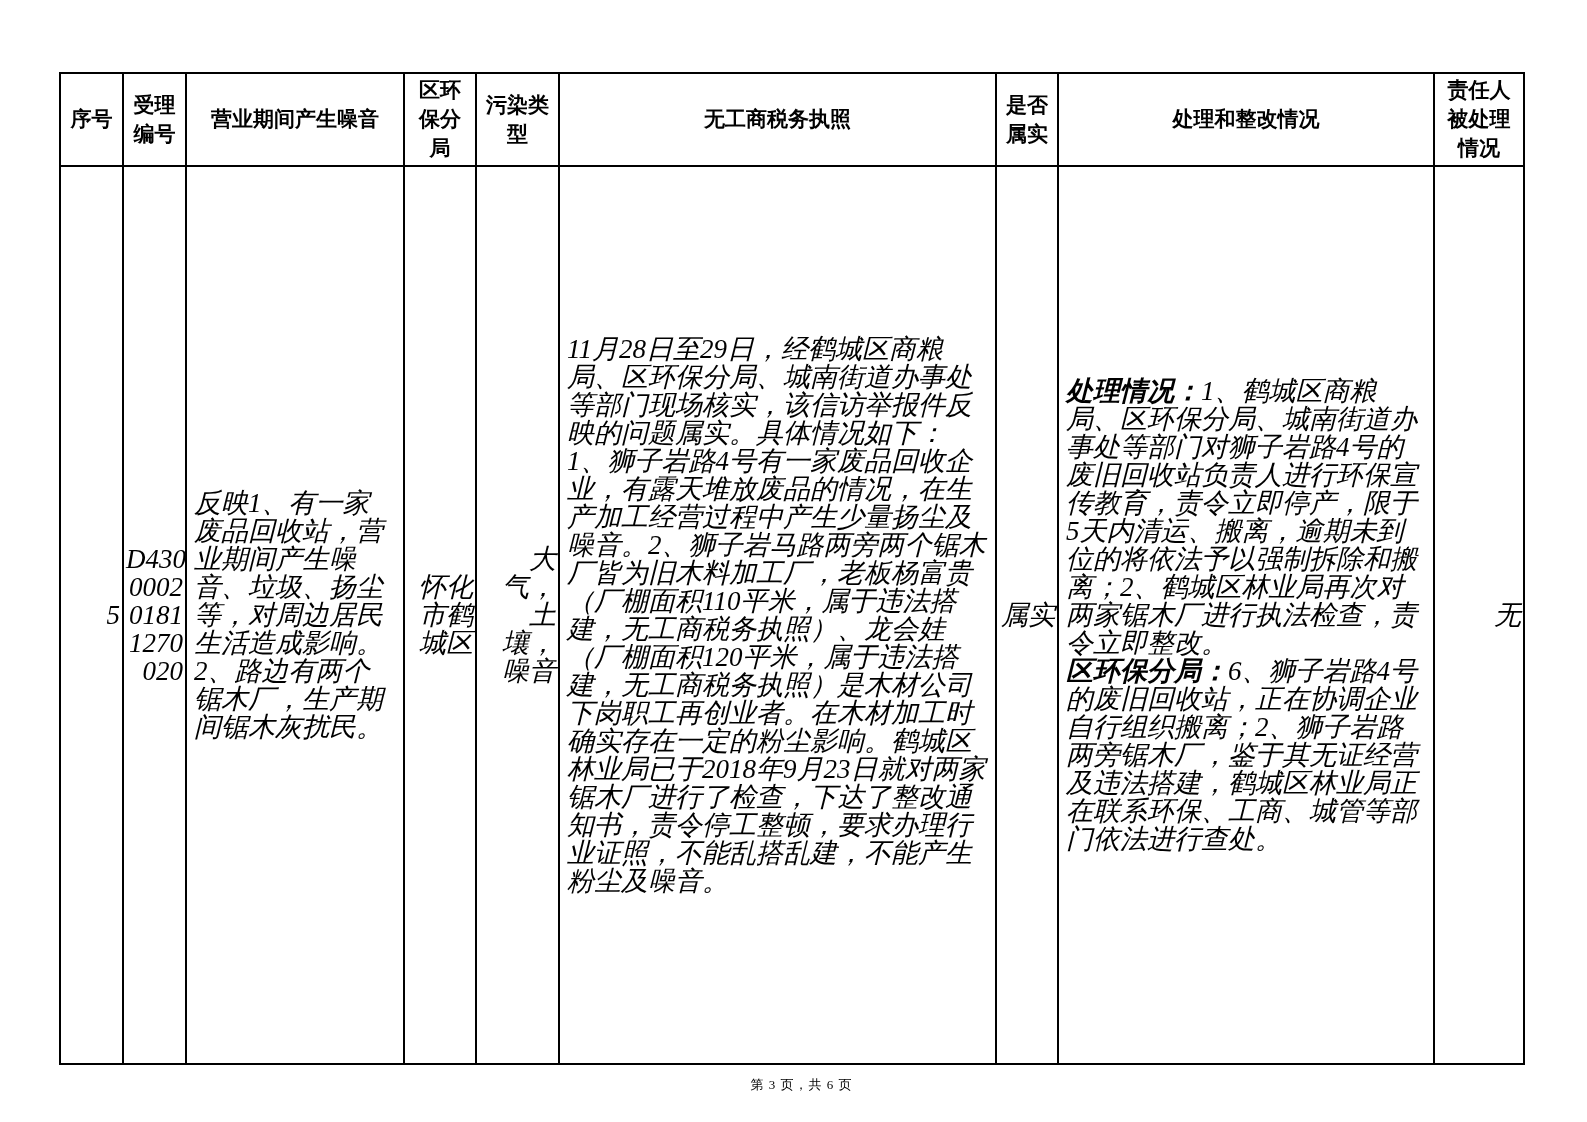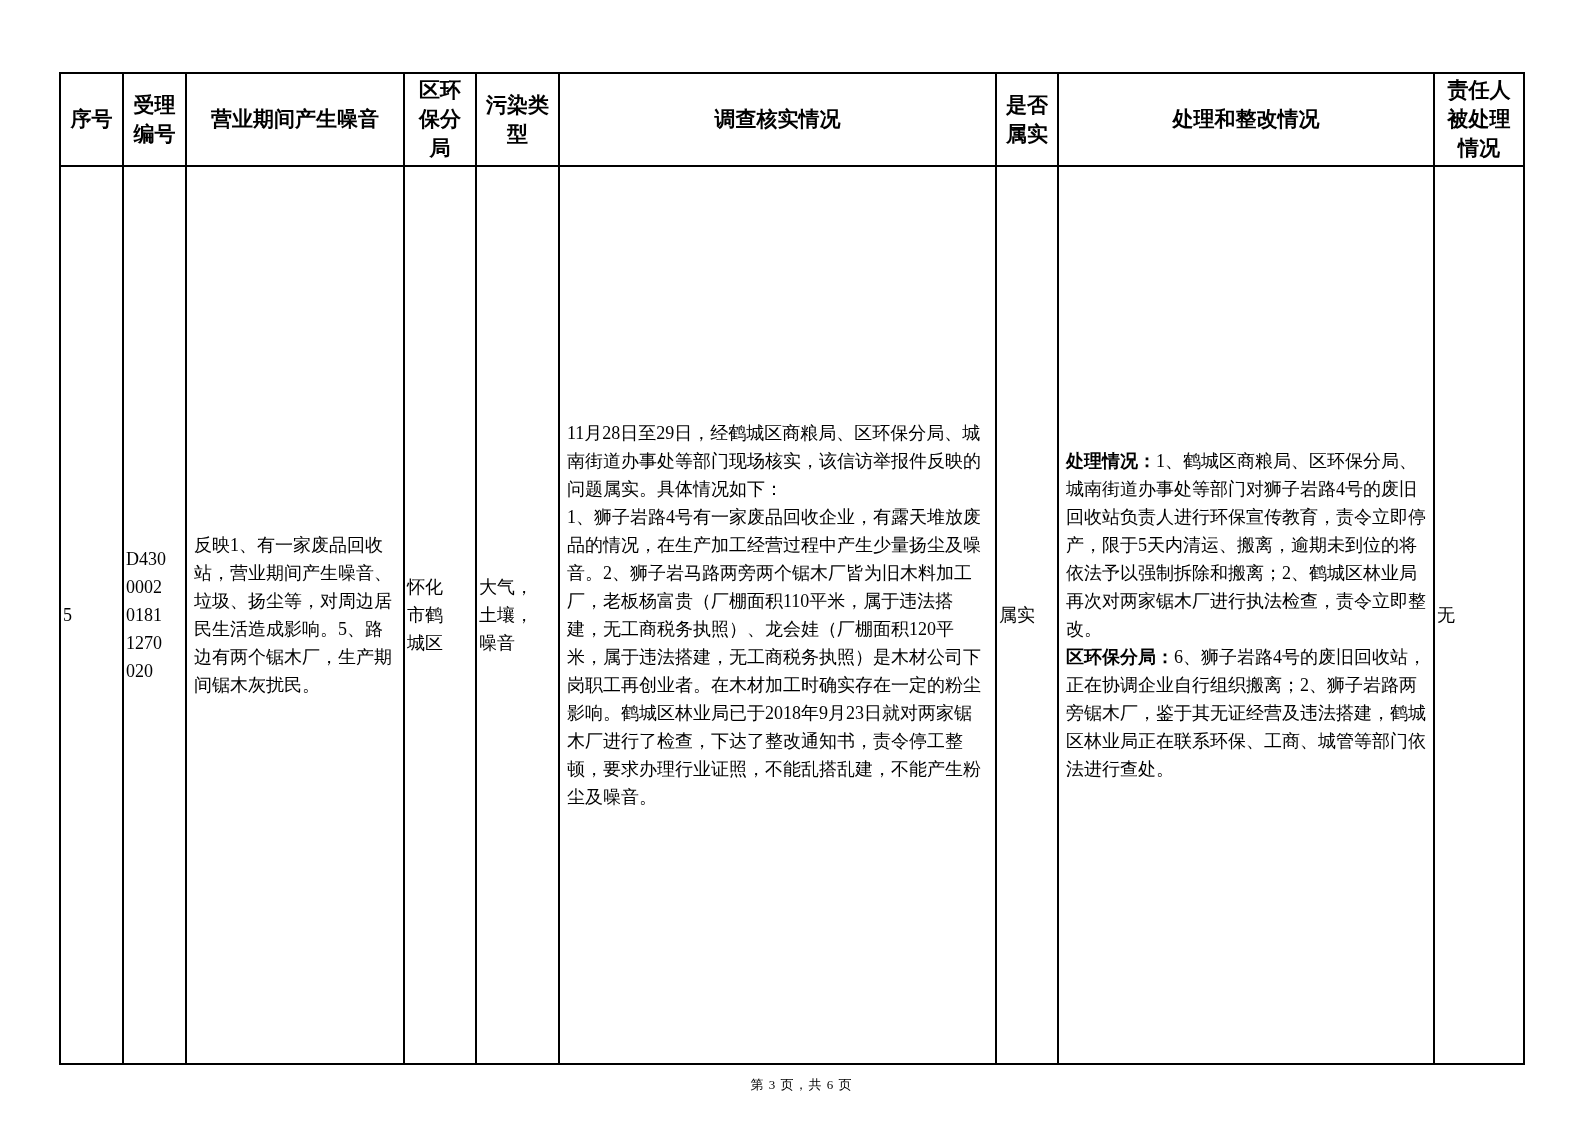--- a/index.html
+++ b/index.html
@@ -29,25 +29,26 @@
   tr.header-row { height: 93px; }
   tr.body-row   { height: 898px; }
   th {
     font-size: 21px;
     font-weight: bold;
     text-align: center;
     line-height: 29px;
     padding: 2px 6px;
   }
   td {
-    font-size: 18px;
+    font-size: 27px;
     line-height: 28px;
     padding: 4px 7px;
+    font-style: italic;
   }
-  td.center { text-align: left; padding: 4px 2px; }
+  td.center { text-align: right; padding: 4px 2px; }
   td.left   { text-align: left; }
   .pre { white-space: pre-line; }
   .para { margin: 0; }
   .hd {
     font-weight: bold;
     font-family: "Liberation Sans", sans-serif;
   }
   .footer {
     position: absolute;
     top: 1076px;
@@ -76,35 +77,35 @@
       <col style="width:376px">
       <col style="width:90px">
     </colgroup>
     <thead>
       <tr class="header-row">
         <th>序号</th>
         <th>受理编号</th>
         <th>营业期间产生噪音</th>
         <th>区环保分局</th>
         <th>污染类型</th>
-        <th>调查核实情况</th>
+        <th>无工商税务执照</th>
         <th>是否属实</th>
         <th>处理和整改情况</th>
         <th>责任人被处理情况</th>
       </tr>
     </thead>
     <tbody>
       <tr class="body-row">
         <td class="center">5</td>
         <td class="center pre">D430
 0002
 0181
 1270
 020</td>
-        <td class="left">反映1、有一家废品回收站，营业期间产生噪音、垃圾、扬尘等，对周边居民生活造成影响。5、路边有两个锯木厂，生产期间锯木灰扰民。</td>
+        <td class="left">反映1、有一家废品回收站，营业期间产生噪音、垃圾、扬尘等，对周边居民生活造成影响。2、路边有两个锯木厂，生产期间锯木灰扰民。</td>
         <td class="center pre">怀化
 市鹤
 城区</td>
         <td class="center pre">大气，
 土壤，
 噪音</td>
         <td class="left">
           <div class="para">11月28日至29日，经鹤城区商粮局、区环保分局、城南街道办事处等部门现场核实，该信访举报件反映的问题属实。具体情况如下：</div>
           <div class="para">1、狮子岩路4号有一家废品回收企业，有露天堆放废品的情况，在生产加工经营过程中产生少量扬尘及噪音。2、狮子岩马路两旁两个锯木厂皆为旧木料加工厂，老板杨富贵（厂棚面积110平米，属于违法搭建，无工商税务执照）、龙会娃（厂棚面积120平米，属于违法搭建，无工商税务执照）是木材公司下岗职工再创业者。在木材加工时确实存在一定的粉尘影响。鹤城区林业局已于2018年9月23日就对两家锯木厂进行了检查，下达了整改通知书，责令停工整顿，要求办理行业证照，不能乱搭乱建，不能产生粉尘及噪音。</div>
         </td>

